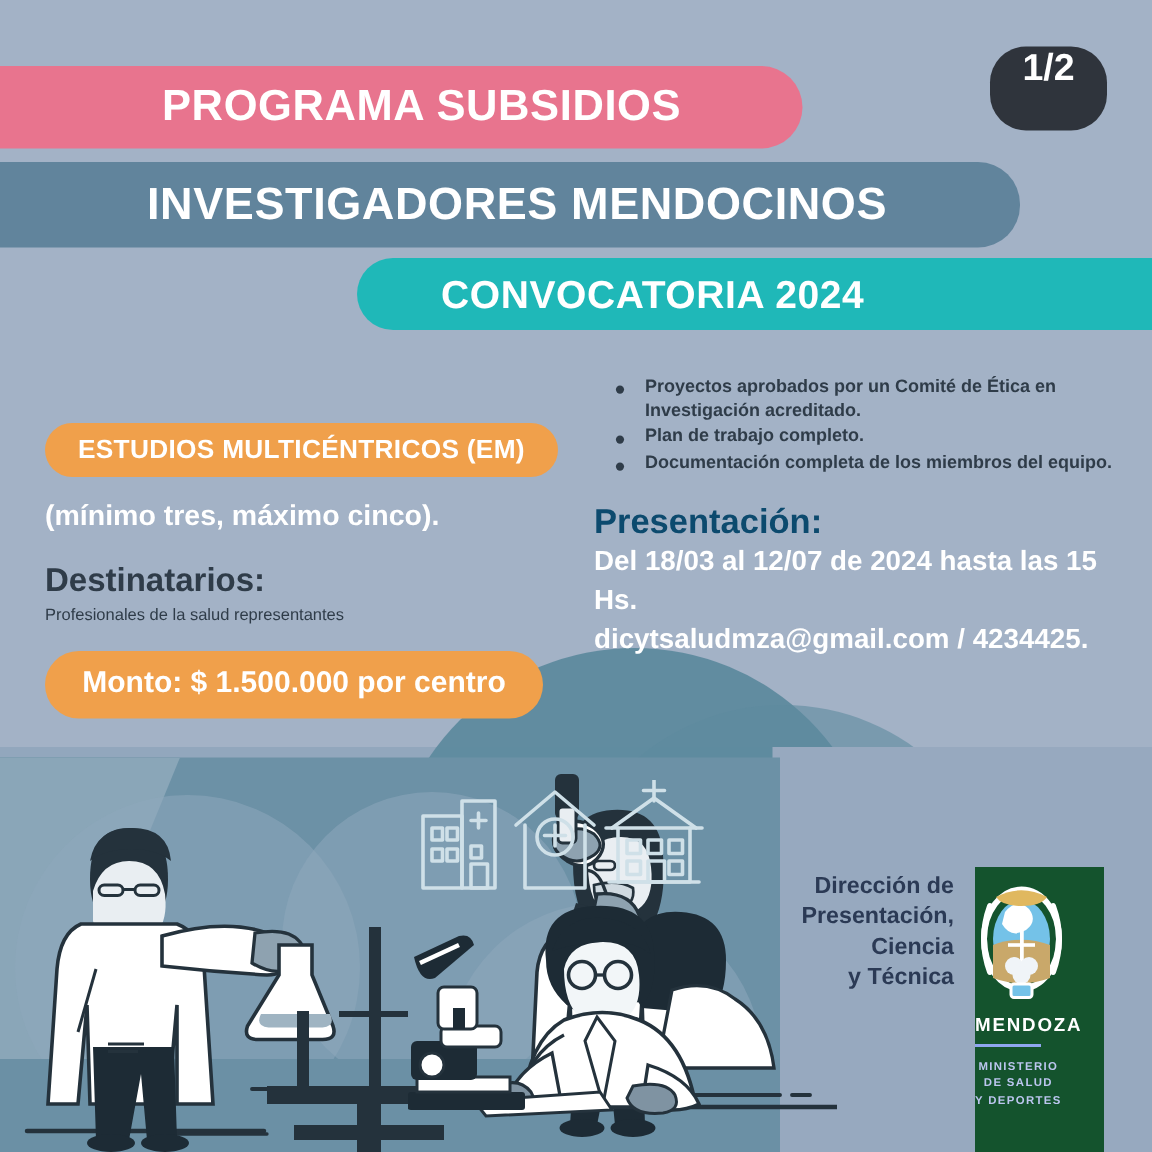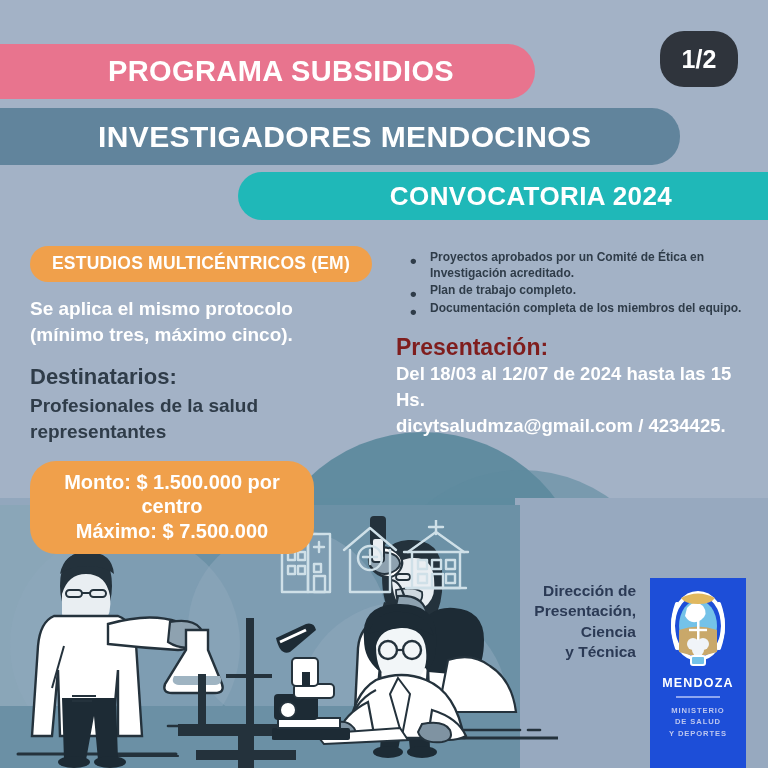--- a/index.html
+++ b/index.html
@@ -62,82 +62,82 @@
     padding-left:138px; font-size:29px;
   }
   .bar-blue {
     left:-30px; top:108px; width:710px; height:57px;
     background:#61849c; border-radius:0 28px 28px 0;
     padding-left:128px; font-size:30px;
   }
   .bar-teal {
     left:238px; top:172px; width:530px; height:48px;
     background:#1fb8b8; border-radius:24px 0 0 24px;
-    padding-left:56px; font-size:26px;justify-content:center;
+    padding-left:56px; font-size:26px;
   }
 
   .page-badge {
     position:absolute; right:30px; top:31px; width:78px; height:56px;
     background:#2f343c; border-radius:24px;
-    display:flex; align-items:center; justify-content:center;
+    display:flex; justify-content:center;
     color:#ffffff; font-size:25px; font-weight:bold;
   }
 
   
   .col-left { position:absolute; left:30px; top:246px; width:360px; }
   .col-right { position:absolute; left:396px; top:246px; width:348px; }
 
   .pill-orange {
     display:inline-block; background:#f0a04b; color:#ffffff;
     border-radius:20px; padding:7px 22px 8px 22px;
-    font-size:17.5px; font-weight:bold; letter-spacing:.2px;
+    font-size:17.5px; font-weight:bold; letter-spacing:.2px;margin-top:36px;
   }
   .body-white {
     color:#ffffff; font-size:19px; line-height:1.38;
     margin-top:14px; font-weight:600;
   }
   .head-dark {
     color:#2f3c49; font-size:22px; font-weight:bold; margin-top:16px;
   }
   .body-dark {
-    color:#2f3c49; font-size:19px; line-height:1.36;
-    margin-top:3px; font-weight:700;
+    color:#2f3c49; font-size:11px; line-height:1.36;
+    margin-top:3px; font-weight:400;
   }
   .money-box {
     margin-top:16px; background:#f0a04b; color:#ffffff;
     border-radius:26px; padding:9px 10px 11px 10px;
     text-align:center; font-size:20px; font-weight:bold;
-    line-height:1.22; width:284px;
+    line-height:1.22; width:332px;
   }
 
   .req-title { color:#2f3c49; font-size:23px; font-weight:bold; }
   .req-list { list-style:none; margin-top:4px; }
   .req-list li {
     color:#2f3c49; font-size:12px; font-weight:bold; line-height:1.3;
     padding-left:34px; position:relative; margin-bottom:2px;
   }
   .req-list li::before {
     content:"•"; position:absolute; left:14px; top:-1px; font-size:19px;
   }
-  .pres-title { color:#7f1d1d; font-size:23px; font-weight:bold; margin-top:18px; }
+  .pres-title { color:#0c4a6e; font-size:23px; font-weight:bold; margin-top:18px; }
   .pres-line { color:#ffffff; font-size:18.5px; font-weight:600; line-height:1.4; }
 
   
   .logo-wrap {
     position:absolute; left:528px; top:578px; width:232px; height:190px;
   }
   .logo-text {
     position:absolute; left:0; top:3px; width:108px;
     text-align:right; color:#2b3a55; font-size:15.5px;
     font-weight:bold; line-height:1.32;
   }
   .logo-banner {
-    position:absolute; left:122px; top:0; width:96px; height:190px;
-    background:#1d4ed8;
-    display:flex; flex-direction:column; align-items:center;
+    position:absolute; left:122px; top:0; width:86px; height:190px;
+    background:#14532d;
+    display:flex; flex-direction:column; align-items:flex-start;
   }
   .crest { margin-top:8px; }
   .logo-prov {
     color:#ffffff; font-size:12.5px; font-weight:bold; letter-spacing:1.2px;
     margin-top:2px;
   }
   .logo-rule { width:44px; height:2px; background:#8fa6f0; margin-top:6px; }
   .logo-min {
     color:#bcc6ef; font-size:7.6px; font-weight:bold; letter-spacing:.9px;
     text-align:center; line-height:1.5; margin-top:7px;
@@ -320,30 +320,28 @@
   <div class="bar bar-teal">
     <span>CONVOCATORIA 2024</span>
   </div>
   <div class="page-badge">
     <span>1/2</span>
   </div>
 
   <div class="col-left">
     <div class="pill-orange">ESTUDIOS MULTICÉNTRICOS (EM)</div>
     <div class="body-white">
-      <div>Se aplica el mismo protocolo</div>
       <div>(mínimo tres, máximo cinco).</div>
     </div>
     <div class="head-dark">Destinatarios:</div>
     <div class="body-dark">
       <div>Profesionales de la salud representantes</div>
     </div>
     <div class="money-box">
       <div>Monto: $ 1.500.000 por centro</div>
-      <div>Máximo: $ 7.500.000</div>
     </div>
   </div>
 
   <div class="col-right">
     <ul class="req-list">
       <li>Proyectos aprobados por un Comité de Ética en Investigación acreditado.</li>
       <li>Plan de trabajo completo.</li>
       <li>Documentación completa de los miembros del equipo.</li>
     </ul>
     <div class="pres-title">Presentación:</div>

